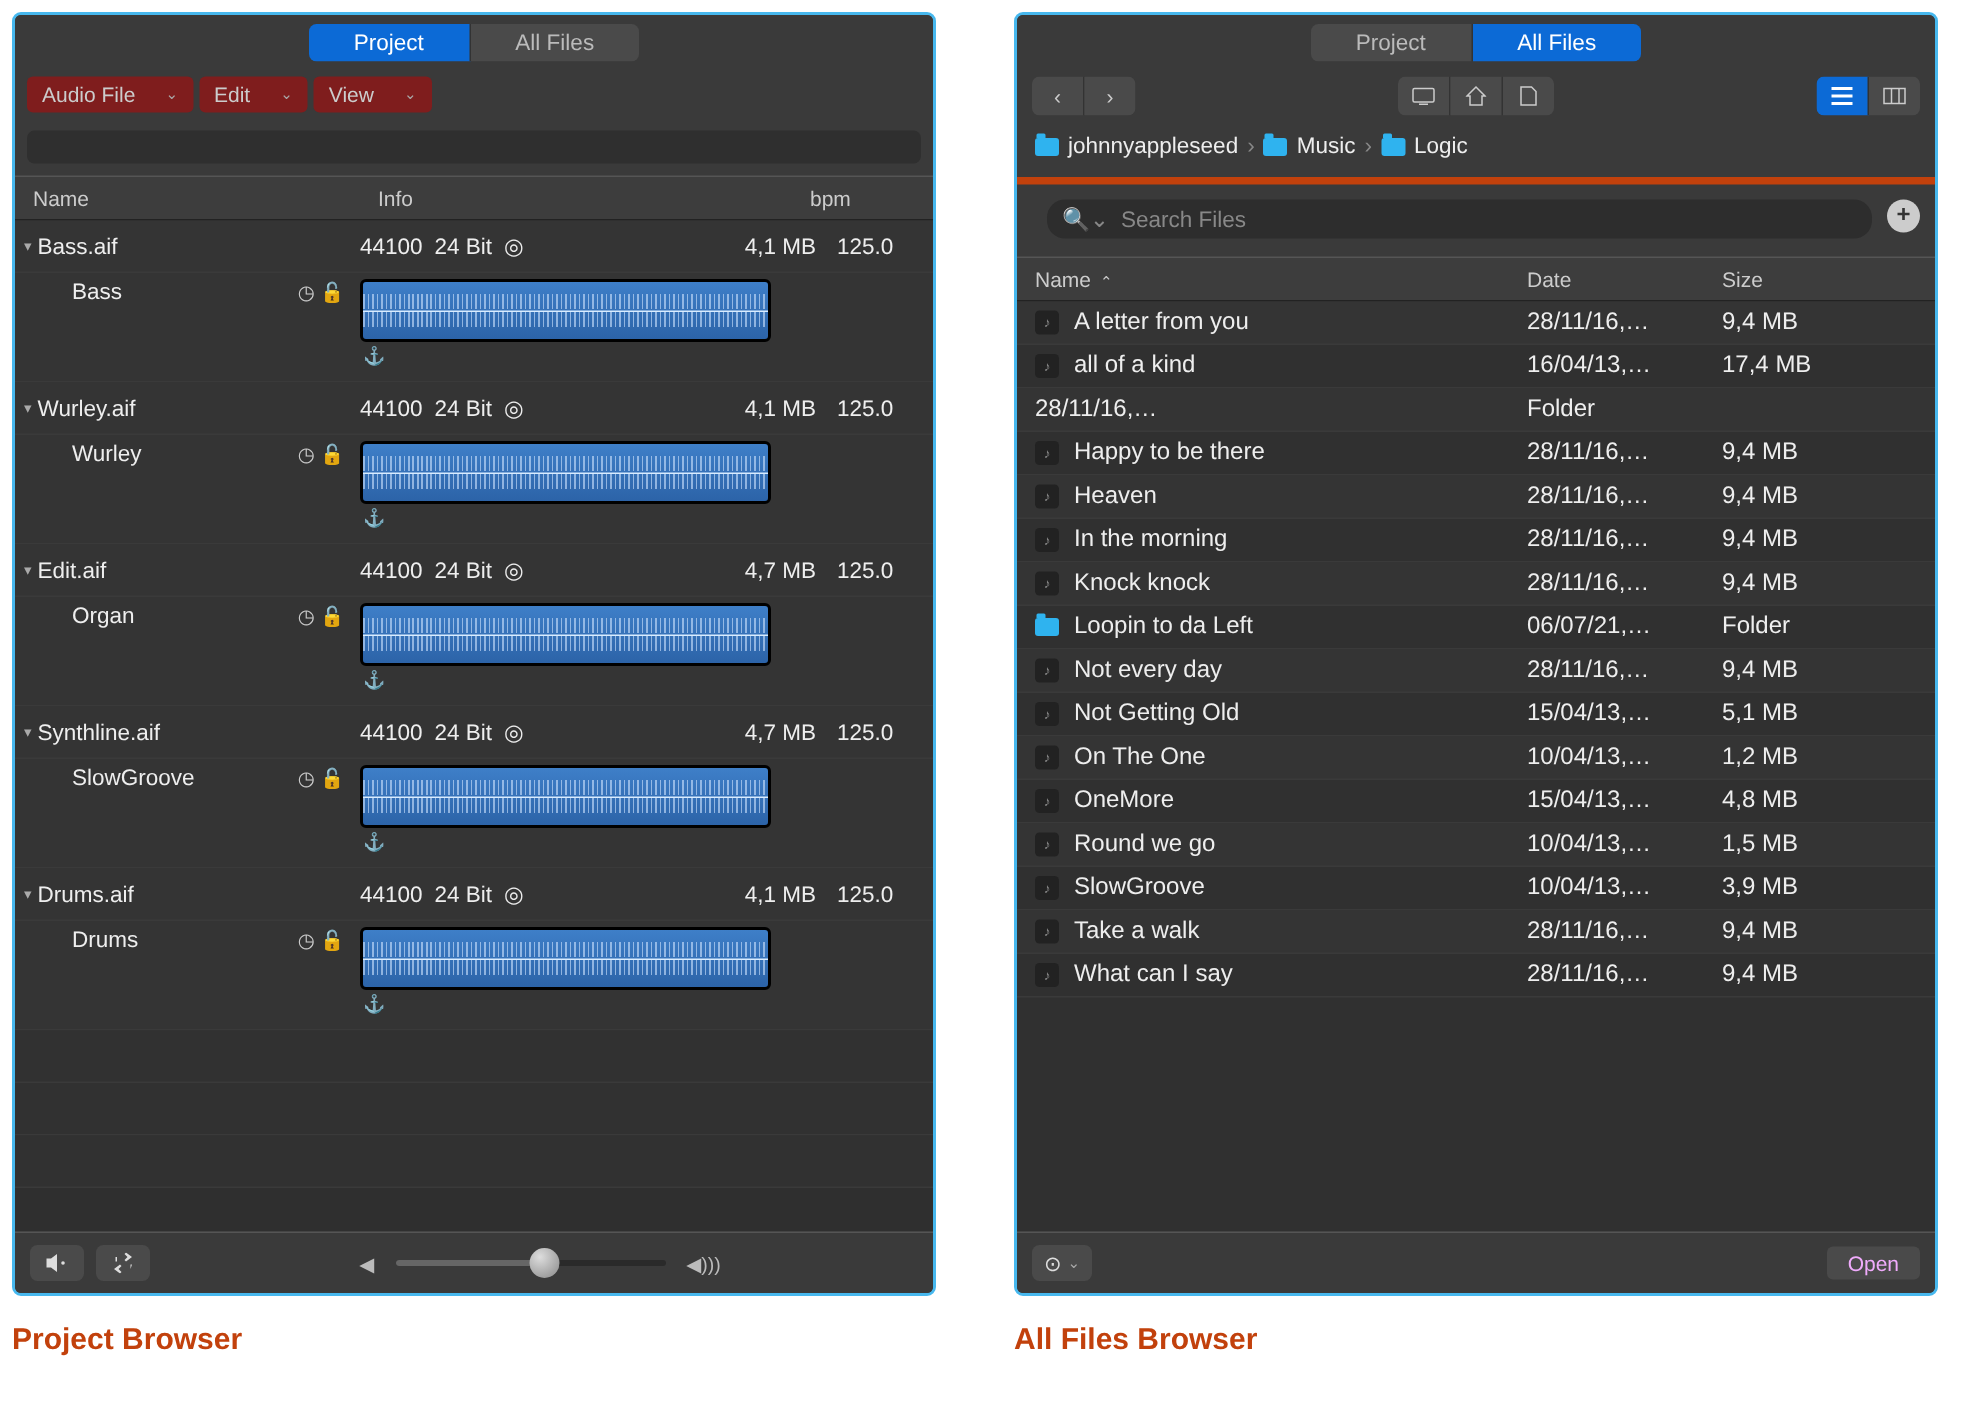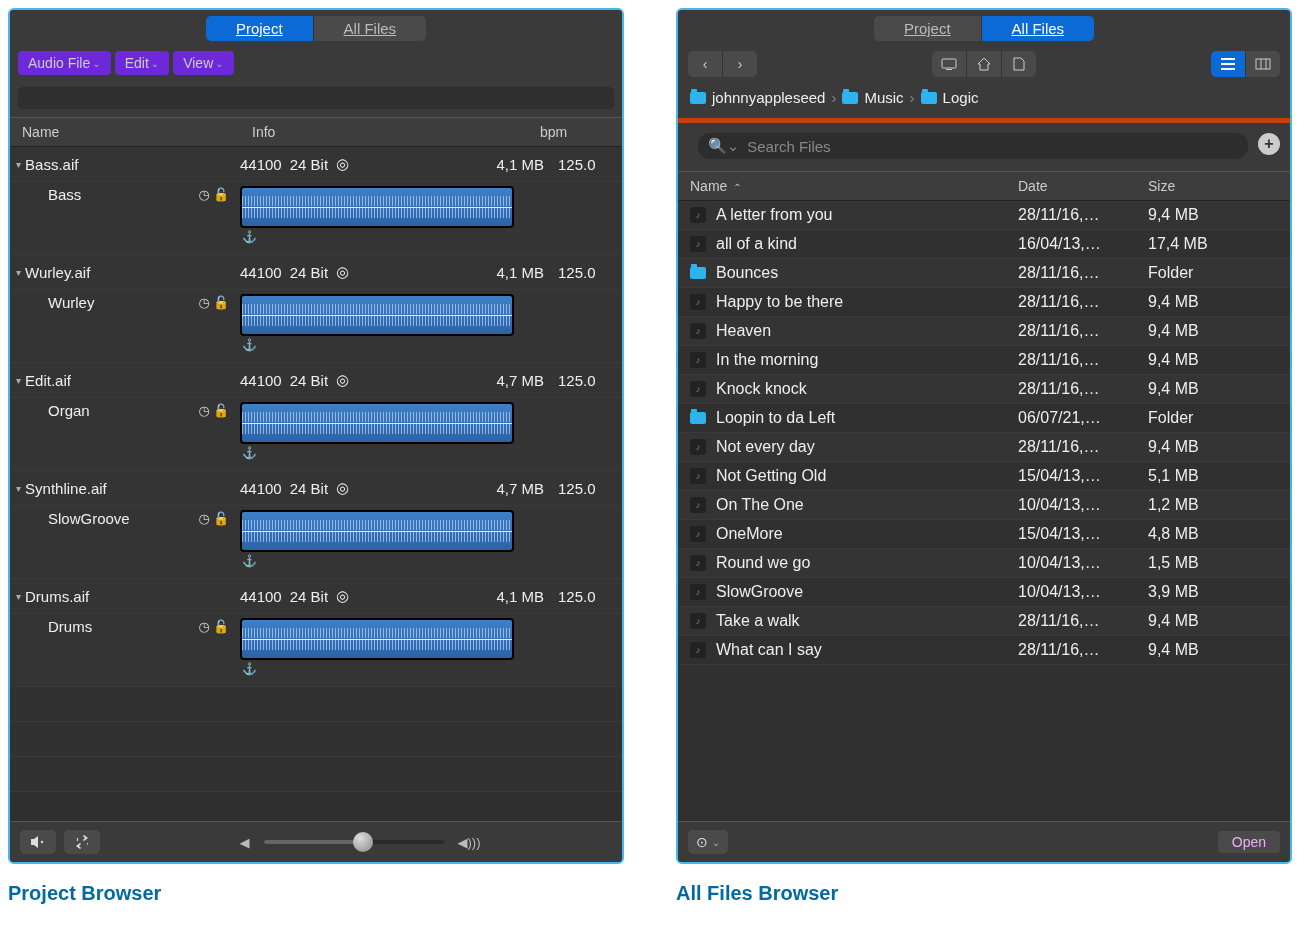--- a/index.html
+++ b/index.html
@@ -37,43 +37,42 @@
     overflow: hidden;
   }
   .seg-btn {
     background: #4a4a4a;
     color: #bbb;
     padding: 4px 30px;
     font-size: 15px;
     text-align: center;
     cursor: pointer;
     border-right: 1px solid #333;
-    text-decoration: underline;
   }
   .seg-btn:last-child { border-right: none; }
   .seg-btn.active {
     background: #0c6ad6;
     color: #fff;
   }
   
   .dd-toolbar {
     display: flex;
     gap: 4px;
     padding: 6px 8px;
     background: #3a3a3a;
   }
   .dd-btn {
-    background: #6d28d9;
+    background: #7f1d1d;
     color: #ccc;
     border-radius: 4px;
     padding: 4px 10px;
     font-size: 14px;
     display: inline-flex;
     align-items: center;
-    gap: 2px;
+    gap: 20px;
     cursor: pointer;
   }
   .chev { font-size: 10px; color: #aaa; }
   
   .strip {
     margin: 6px 8px 8px 8px;
     height: 22px;
     background: #2f2f2f;
     border-radius: 5px;
   }
@@ -219,21 +218,21 @@
   }
   .botbar2{
     display:flex; align-items:center; padding:8px 10px;
     background:#3a3a3a; border-top:1px solid #555;
   }
   .open-btn{
     margin-left:auto; background:#4a4a4a; color:#f0abfc;
     padding:3px 14px; border-radius:4px; font-size:14px;
   }
   .caption{
-    font-size:20px; font-weight:700; color:#0369a1; margin-top:18px;
+    font-size:20px; font-weight:700; color:#c2410c; margin-top:18px;
   }
   .col{ display:flex; flex-direction:column;}
   .flex1{flex:1;}
 </style>
 </head>
 <body>
 
 <div class="wrap">
 
   <div class="col">
@@ -548,24 +547,20 @@
           </div>
           <div class="frow">
             <div class="fname">
               <span class="file-ic">♪</span>
               <span>all of a kind</span>
             </div>
             <div>16/04/13,…</div>
             <div>17,4 MB</div>
           </div>
           <div class="frow">
-            <div class="fname">
-              <span class="folder-ic"></span>
-              <span>Bounces</span>
-            </div>
             <div>28/11/16,…</div>
             <div>Folder</div>
           </div>
           <div class="frow">
             <div class="fname">
               <span class="file-ic">♪</span>
               <span>Happy to be there</span>
             </div>
             <div>28/11/16,…</div>
             <div>9,4 MB</div>

